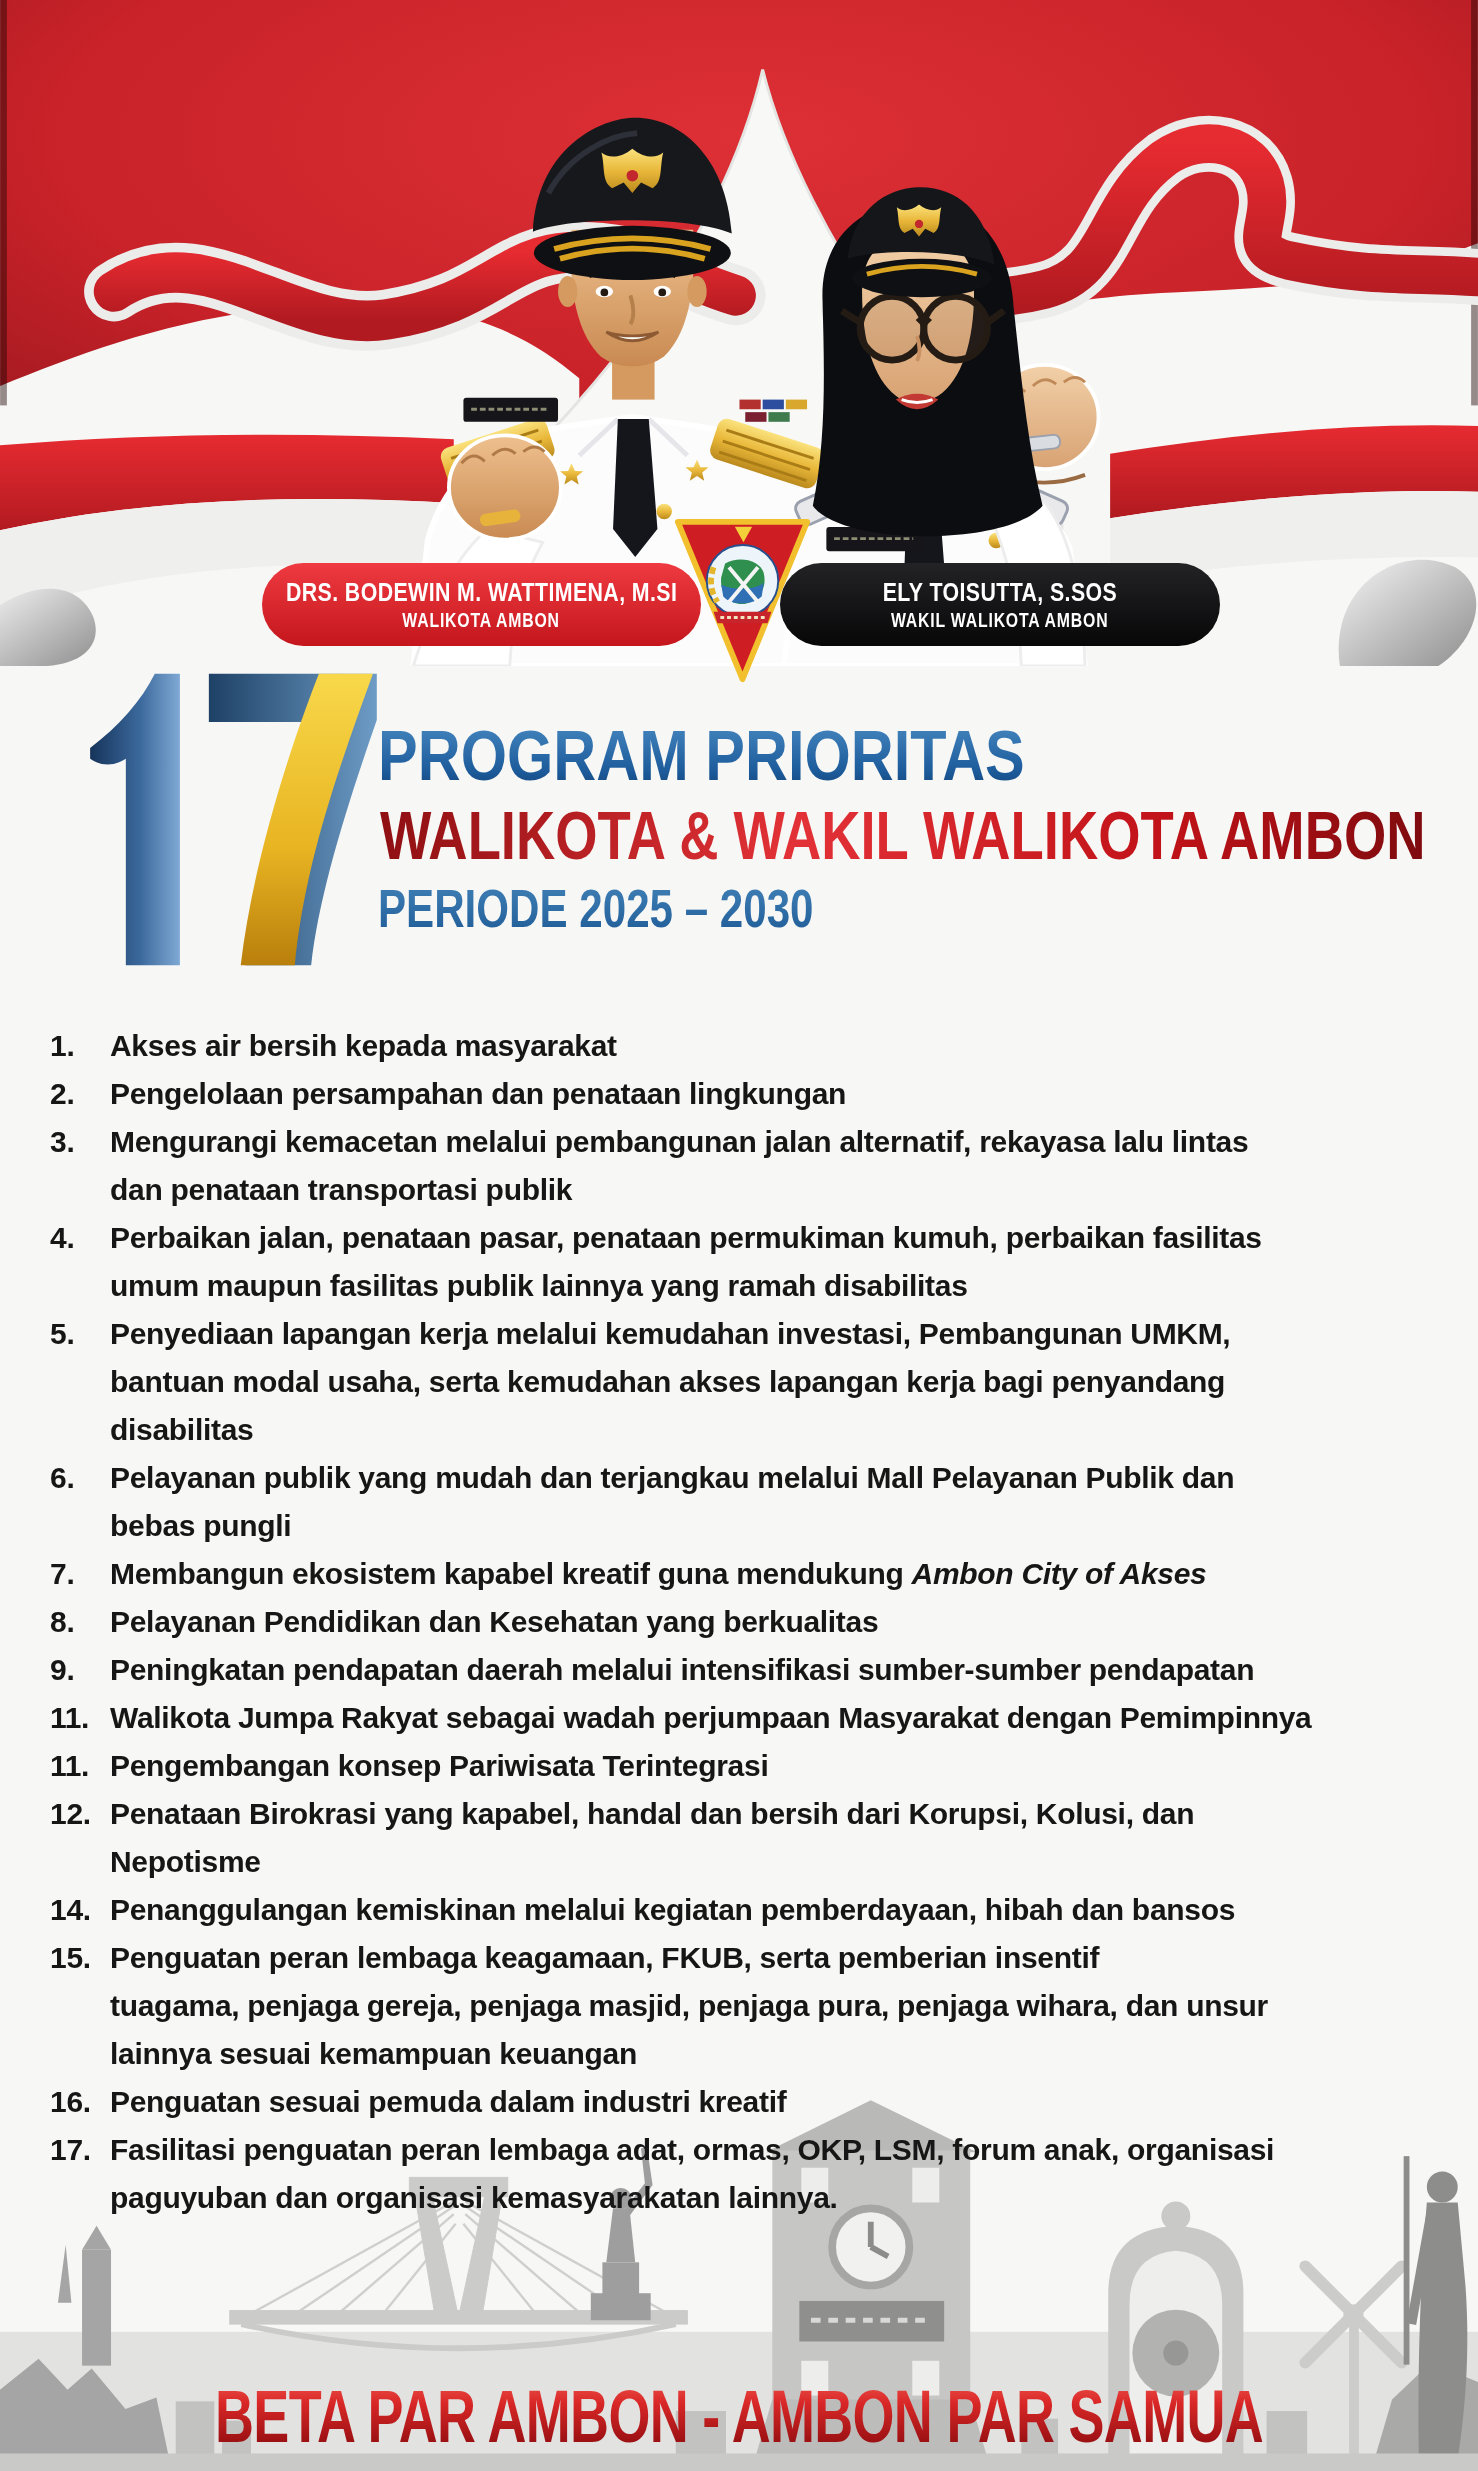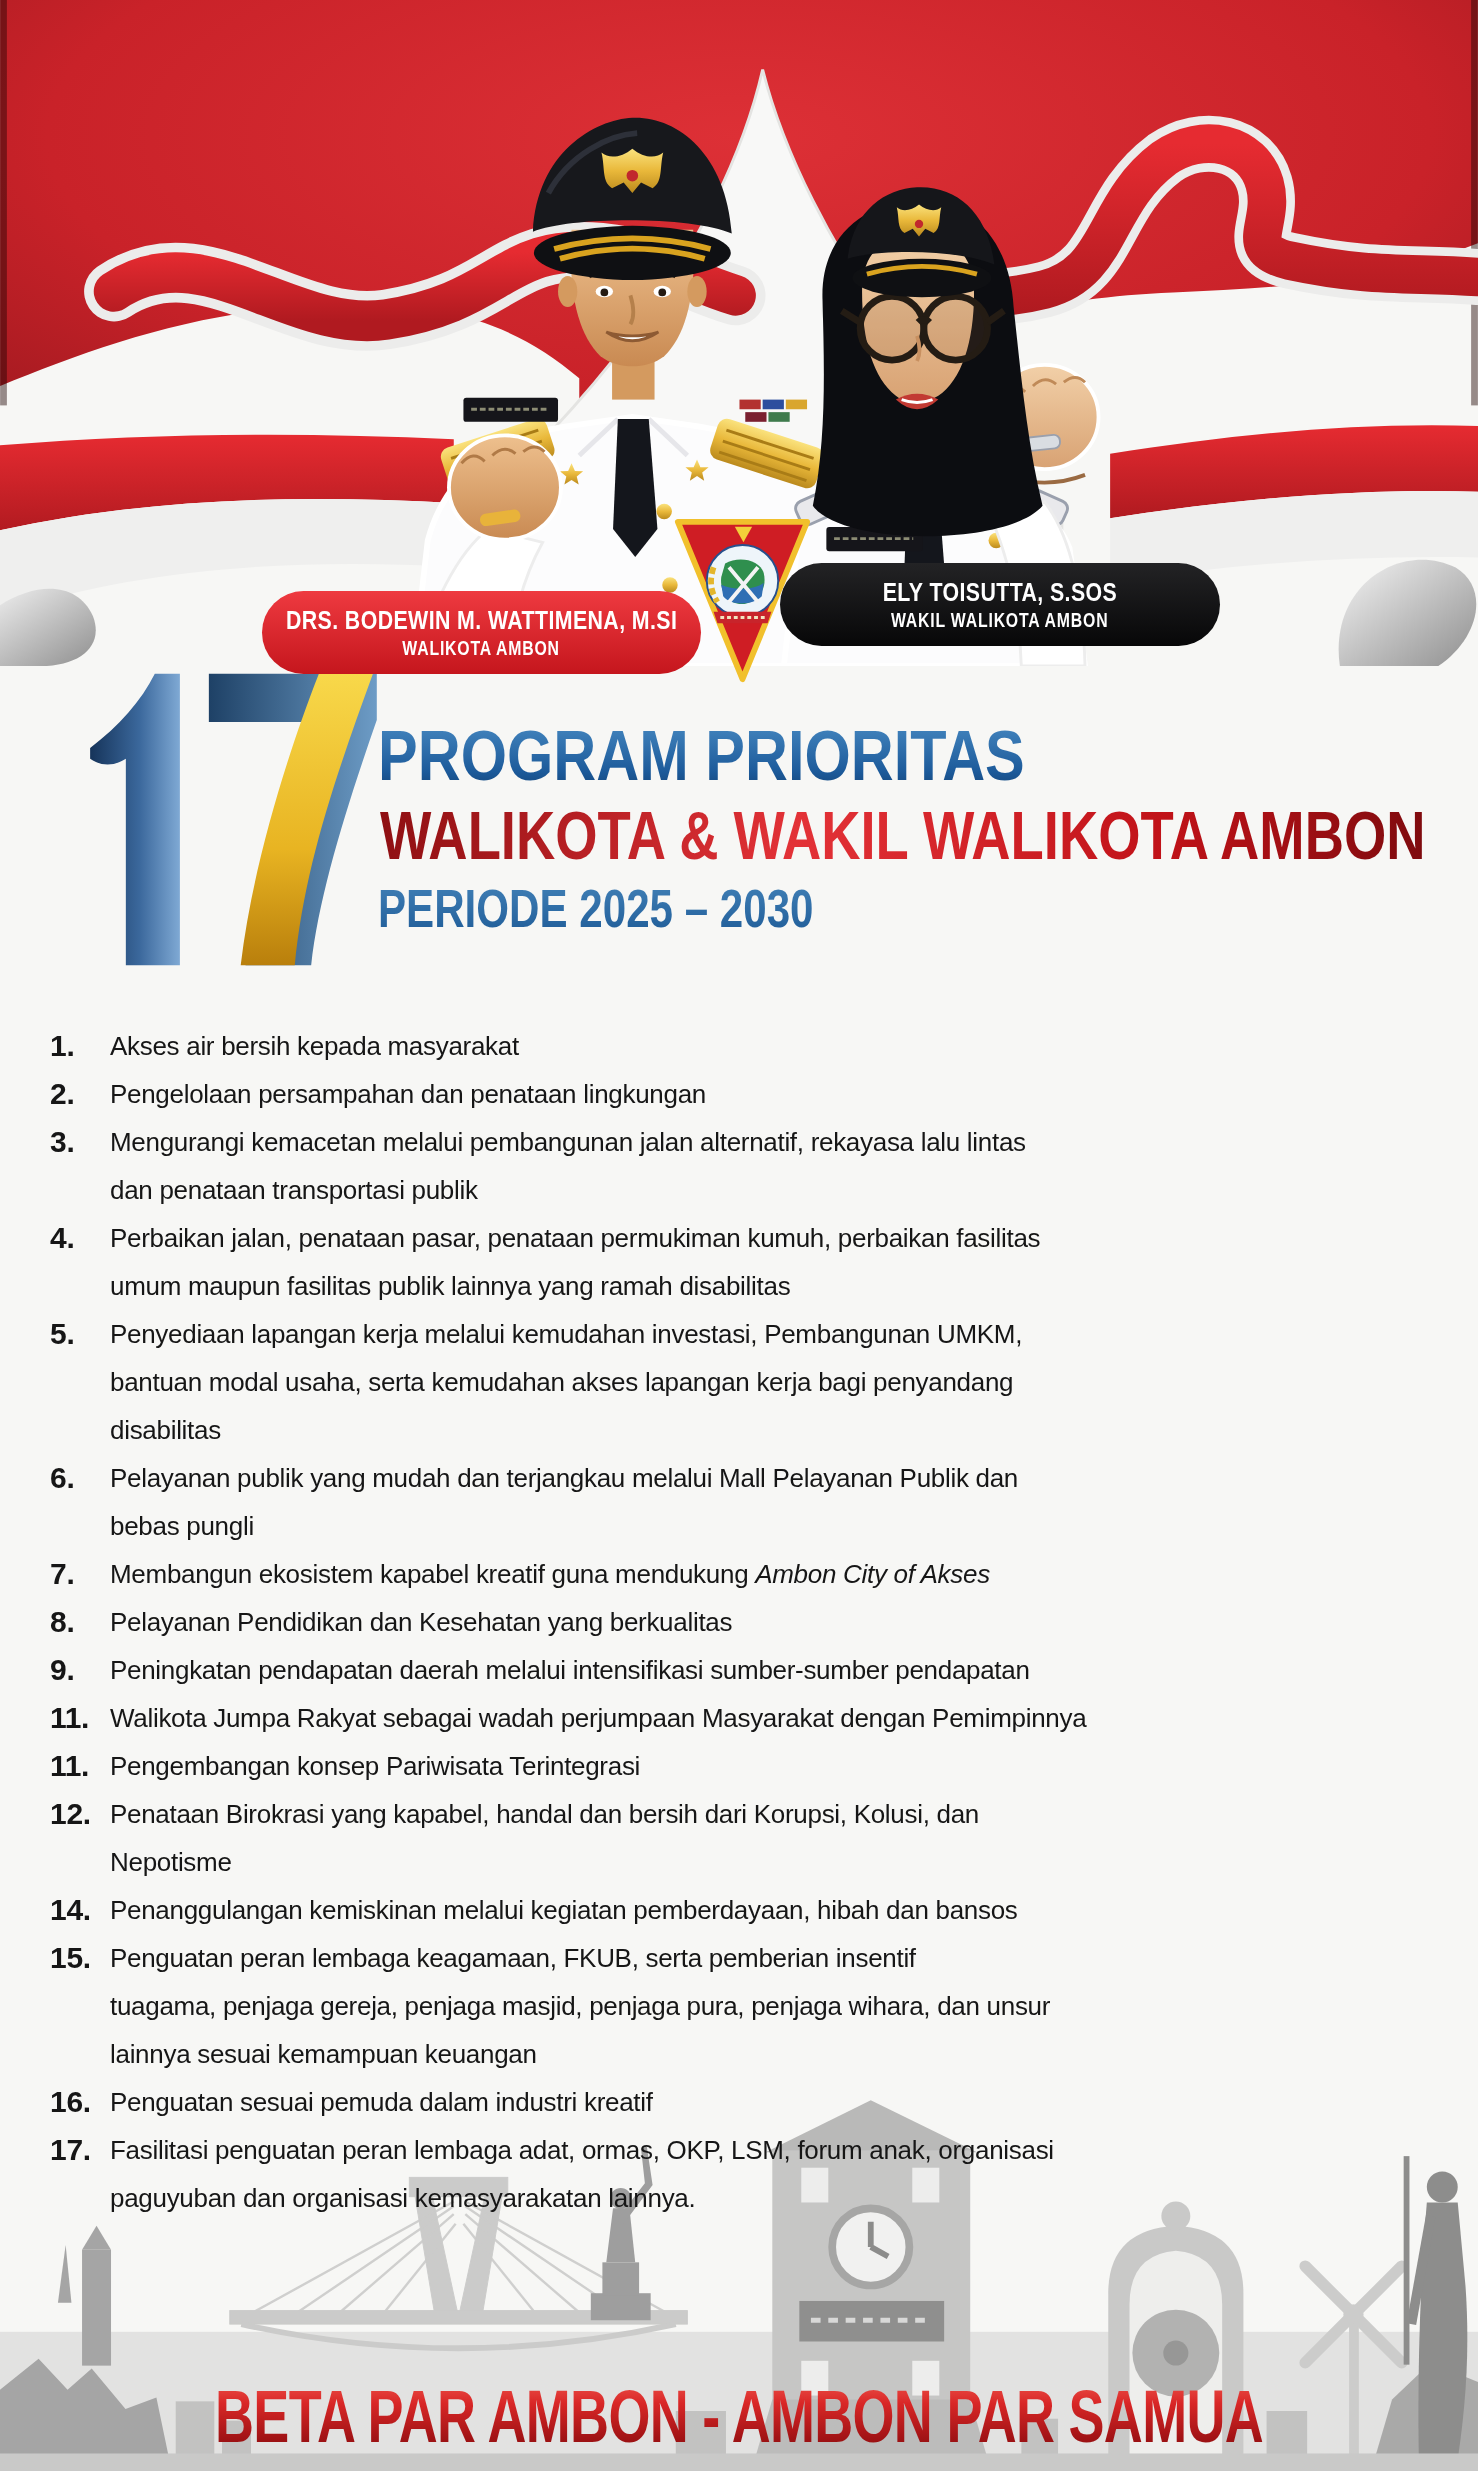--- a/index.html
+++ b/index.html
@@ -4,21 +4,21 @@
 <style>
   html,body{margin:0;padding:0;background:#e9e9e9;}
   .canvas{position:relative;width:1478px;height:2472px;background:#f7f7f5;overflow:hidden;
           font-family:"Liberation Sans", sans-serif;}
   .abs{position:absolute;}
   svg{display:block;}
 
   
   .plate{position:absolute;top:563px;height:83px;border-radius:44px;color:#fff;
          display:flex;flex-direction:column;justify-content:center;align-items:center;z-index:4;}
-  .plate-red{left:262px;width:439px;background:linear-gradient(180deg,#ee3a40,#c5161d);margin-top:28px;}
+  .plate-red{left:262px;width:439px;background:linear-gradient(180deg,#ee3a40,#c5161d);}
   .plate-black{left:780px;width:440px;background:linear-gradient(180deg,#232325,#070708);}
   .plate .nm{font-weight:bold;font-size:26px;letter-spacing:0.5px;white-space:nowrap;
              transform:scaleX(.82);transform-origin:center;}
   .plate .rl{font-weight:bold;font-size:19.3px;letter-spacing:1px;margin-top:2.9px;white-space:nowrap;
              transform:scaleX(.82);transform-origin:center;}
 
   
   .hl{white-space:nowrap;font-weight:bold;transform-origin:left top;z-index:3;}
   .hl1{left:378px;top:716px;font-size:70px;transform:scaleX(.85);
        background:linear-gradient(180deg,#4a8cc4 0%,#1c5a9a 70%,#123f6f 100%);
@@ -28,21 +28,21 @@
        -webkit-background-clip:text;background-clip:text;color:transparent;}
   .hl3{left:378px;top:877px;font-size:54px;transform:scaleX(.78);
        background:linear-gradient(180deg,#4483b9,#1d5globe 100%);
        background:linear-gradient(180deg,#4483b9,#1d5a96);
        -webkit-background-clip:text;background-clip:text;color:transparent;}
 
   
   .list{left:50px;top:1022px;width:1381px;z-index:2;}
   .li{display:flex;align-items:flex-start;color:#161616;}
   .li .num{width:60px;flex:0 0 60px;font-weight:bold;font-size:30px;line-height:48px;letter-spacing:-0.3px;}
-  .li .txt{flex:1;font-weight:normal;font-size:26px;line-height:48px;letter-spacing:-0.3px;white-space:pre-wrap;}
+  .li .txt{flex:1;font-weight:bold;font-size:30px;line-height:48px;letter-spacing:-0.3px;white-space:pre-wrap;}
   .li .txt i{font-style:italic;}
 
   
   .tagline{left:50%;top:2373px;font-size:75px;font-weight:bold;white-space:nowrap;z-index:6;
        transform:translateX(-50%) scaleX(.72);transform-origin:center top;letter-spacing:-1px;
        background:linear-gradient(180deg,#f26054 0%,#d92727 35%,#9c1113 80%,#6f0a0c 100%);
        -webkit-background-clip:text;background-clip:text;color:transparent;
        text-shadow:none;}
   .z1{z-index:1}.z3{z-index:3}.z5{z-index:5}
 </style>

